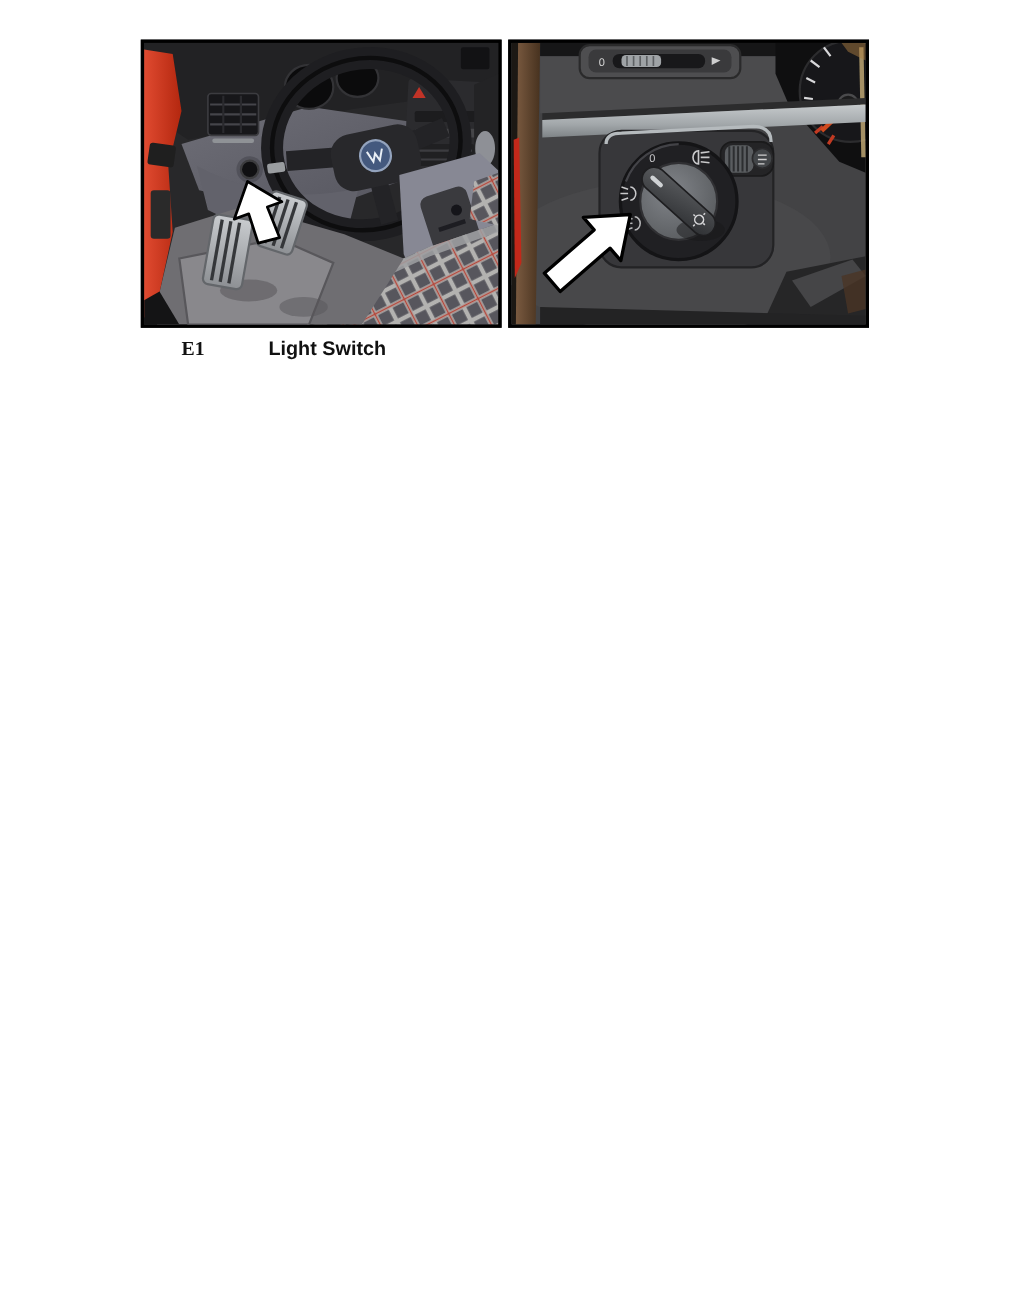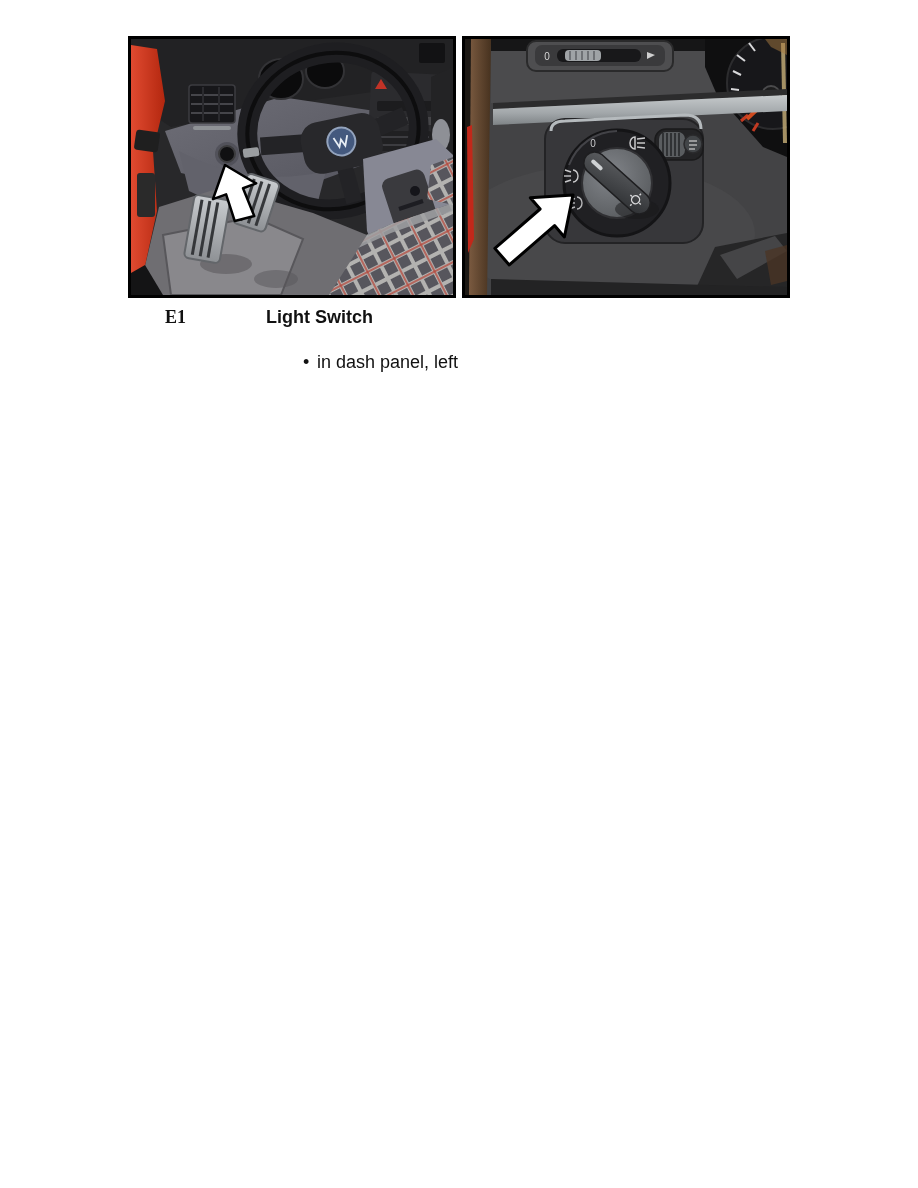--- a/index.html
+++ b/index.html
@@ -8,21 +8,21 @@
     font-family:"Liberation Sans", sans-serif;color:#111111;overflow:hidden;
   }
   .photo{
     position:absolute;top:36px;width:328px;height:262px;
     border:3px solid #000;box-sizing:border-box;background:#2b2b2d;
   }
   #photo-left{left:128px;}
   #photo-right{left:462px;}
   .photo svg{display:block;width:322px;height:256px;}
   .entry-code{position:absolute;left:165px;top:306px;font-size:18px;font-weight:bold;line-height:22px;font-family:Liberation Serif, serif;}
-  .entry-title{position:absolute;left:266px;top:306px;font-size:18px;font-weight:bold;line-height:22px;}
+  .entry-title{position:absolute;left:244px;top:306px;font-size:18px;font-weight:bold;line-height:22px;}
   .bullets{position:absolute;left:303px;top:351px;width:434px;}
   .bullet{position:relative;padding-left:14px;font-size:18px;line-height:22px;}
   .bullet::before{content:"\2022";position:absolute;left:0;top:0;}
 </style>
 </head>
 <body>
 
 <div class="photo" id="photo-left">
   <svg viewBox="0 0 322 256">
     <defs>
@@ -290,14 +290,13 @@
     <g transform="translate(108 156) rotate(49)">
       <polygon points="0,0 -26,34 -11,34 -11,94 11,94 11,34 26,34" fill="#ffffff" stroke="#000000" stroke-width="3" stroke-linejoin="round"></polygon>
     </g>
   </svg>
 </div>
 
 <div class="entry-code">E1</div>
 <div class="entry-title">Light Switch</div>
 
 <div class="bullets">
-  <div class="bullet">in dash panel, left</div>
 </div>
 
 </body></html>

